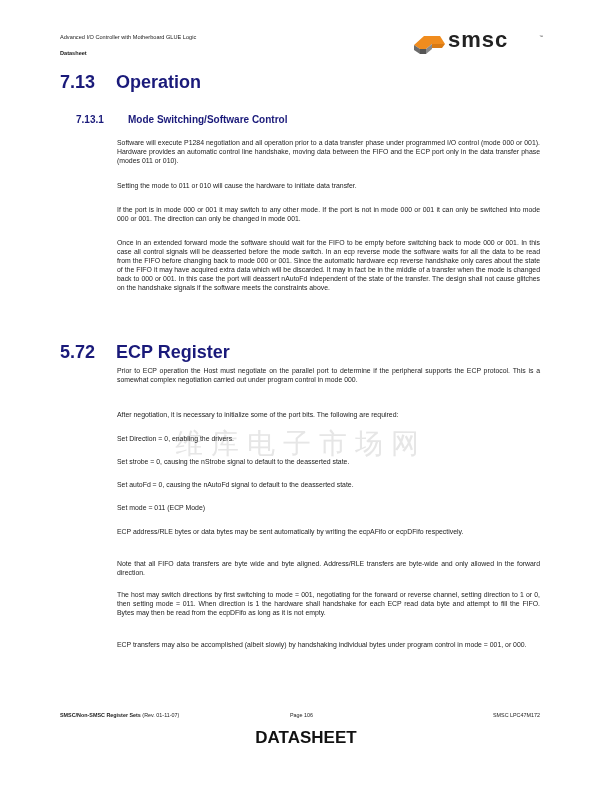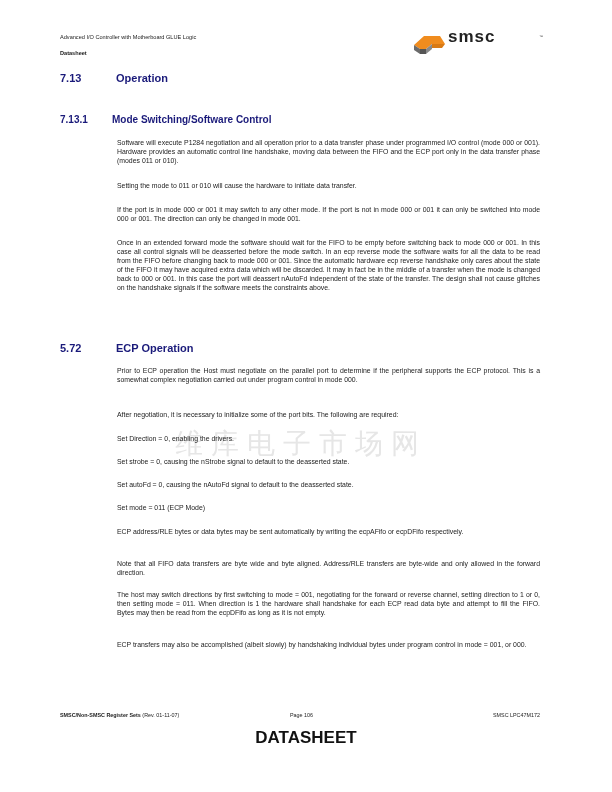--- a/index.html
+++ b/index.html
@@ -2,27 +2,27 @@
 <html><head>
 <meta charset="utf-8">
 <style>
   html, body { margin: 0; padding: 0; background: #ffffff; }
   body { width: 612px; height: 792px; position: relative; overflow: hidden;
          font-family: "Liberation Sans", sans-serif; color: #1a1a1a; }
   .abs { position: absolute; }
   .hdr-title { left: 60px; top: 34px; font-size: 5.6px; color: #222; }
   .hdr-sub { left: 60px; top: 50px; font-size: 5.6px; font-weight: bold; color: #222; }
   .logo { left: 412px; top: 30px; width: 130px; height: 30px; }
-  .logo-text { position: absolute; left: 36px; top: -3px; font-size: 17px; font-weight: bold;
+  .logo-text { position: absolute; left: 36px; top: -3px; font-size: 22px; font-weight: bold;
                color: #222; letter-spacing: 1px; font-family: "Liberation Sans", sans-serif; }
   .logo-tm { position: absolute; left: 127px; top: 4px; font-size: 4px; color: #444; }
-  .h2 { font-weight: bold; color: #1a1a7a; font-size: 11px; }
+  .h2 { font-weight: bold; color: #1a1a7a; font-size: 18px; }
   .h2 .num { display: inline-block; width: 56px; }
   .h3 { font-weight: bold; color: #1a1a7a; font-size: 10px; }
-  .h3 .num { display: inline-block; width: 52px; }
+  .h3 .num { display: inline-block; width: 52px; margin-left: 16px; }
   .para { left: 117px; width: 423px; font-size: 6.9px; line-height: 9.1px;
           text-align: justify; color: #222; margin: 0; }
   .watermark { left: 175px; top: 378px; font-size: 28px; color: #e6e6e6; letter-spacing: 8px;
                font-family: "DejaVu Serif", serif; white-space: nowrap; margin-top: 47px; }
   .footer { top: 712px; font-size: 5.4px; color: #222; }
   .footer b { font-weight: bold; }
   .ds { left: 0; width: 612px; top: 728px; text-align: center; font-size: 17px; font-weight: bold; color: #111; }
 </style>
 </head>
 <body>
@@ -49,21 +49,21 @@
 <div class="abs h3" style="left:60px; top:114px;">
   <span class="num">7.13.1</span><span>Mode Switching/Software Control</span>
 </div>
 
 <p class="abs para" style="top:138px;">Software will execute P1284 negotiation and all operation prior to a data transfer phase under programmed I/O control (mode 000 or 001). Hardware provides an automatic control line handshake, moving data between the FIFO and the ECP port only in the data transfer phase (modes 011 or 010).</p>
 <p class="abs para" style="top:181px;">Setting the mode to 011 or 010 will cause the hardware to initiate data transfer.</p>
 <p class="abs para" style="top:205px;">If the port is in mode 000 or 001 it may switch to any other mode.  If the port is not in mode 000 or 001 it can only be switched into mode 000 or 001.  The direction can only be changed in mode 001.</p>
 <p class="abs para" style="top:238px;">Once in an extended forward mode the software should wait for the FIFO to be empty before switching back to mode 000 or 001.  In this case all control signals will be deasserted before the mode switch. In an ecp reverse mode the software waits for all the data to be read from the FIFO before changing back to mode 000 or 001.  Since the automatic hardware  ecp  reverse handshake only cares about the state of the FIFO it may have acquired extra data which will be discarded. It may in fact be in the middle of a transfer when the mode is changed back to 000 or 001. In this case the port will deassert nAutoFd independent of the state of the transfer. The design shall not cause glitches on the handshake signals if the software meets the constraints above.</p>
 
 <div class="abs h2" style="left:60px; top:342px;">
-  <span class="num">5.72</span><span>ECP Operation</span>
+  <span class="num">5.72</span><span>ECP Register</span>
 </div>
 
 <div class="abs watermark">维库电子市场网</div>
 
 <p class="abs para" style="top:366px;">Prior to ECP operation the Host must negotiate on the parallel port to determine if the peripheral  supports the  ECP protocol. This is a somewhat complex negotiation carried out under program control in mode 000.</p>
 <p class="abs para" style="top:410px;">After negotiation, it is necessary to initialize some of the port bits. The following are required:</p>
 <p class="abs para" style="top:434px;">Set  Direction  = 0, enabling the drivers.</p>
 <p class="abs para" style="top:457px;">Set  strobe  = 0, causing the nStrobe signal to default to the deasserted state.</p>
 <p class="abs para" style="top:480px;">Set  autoFd  = 0, causing the nAutoFd signal to default to the deasserted state.</p>
 <p class="abs para" style="top:503px;">Set  mode  = 011  (ECP Mode)</p>

